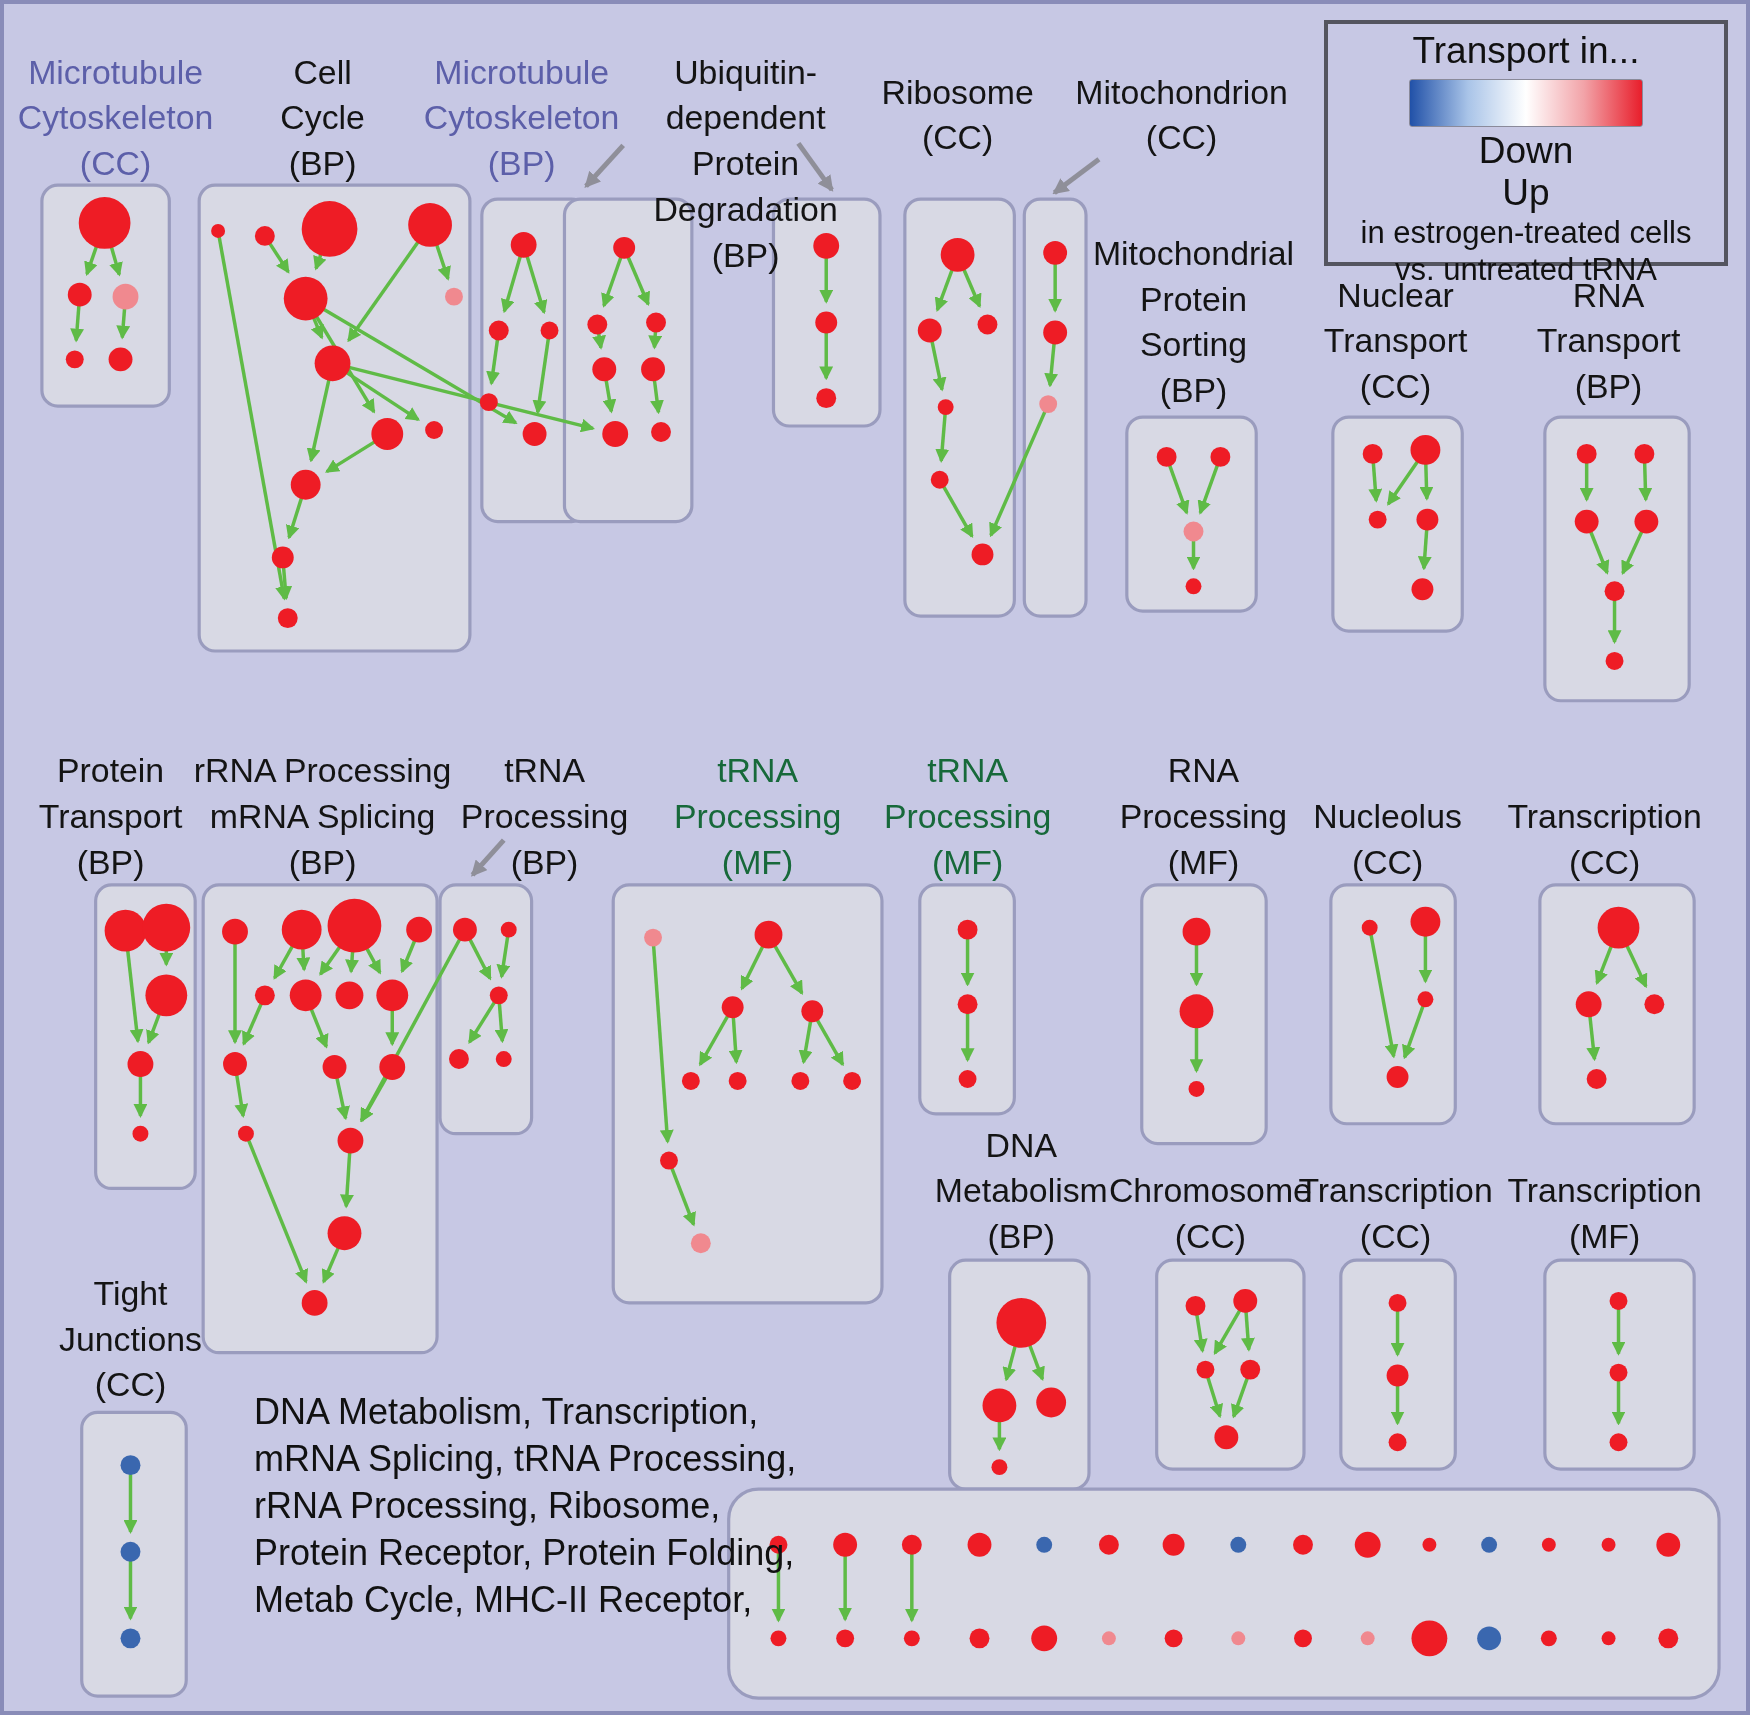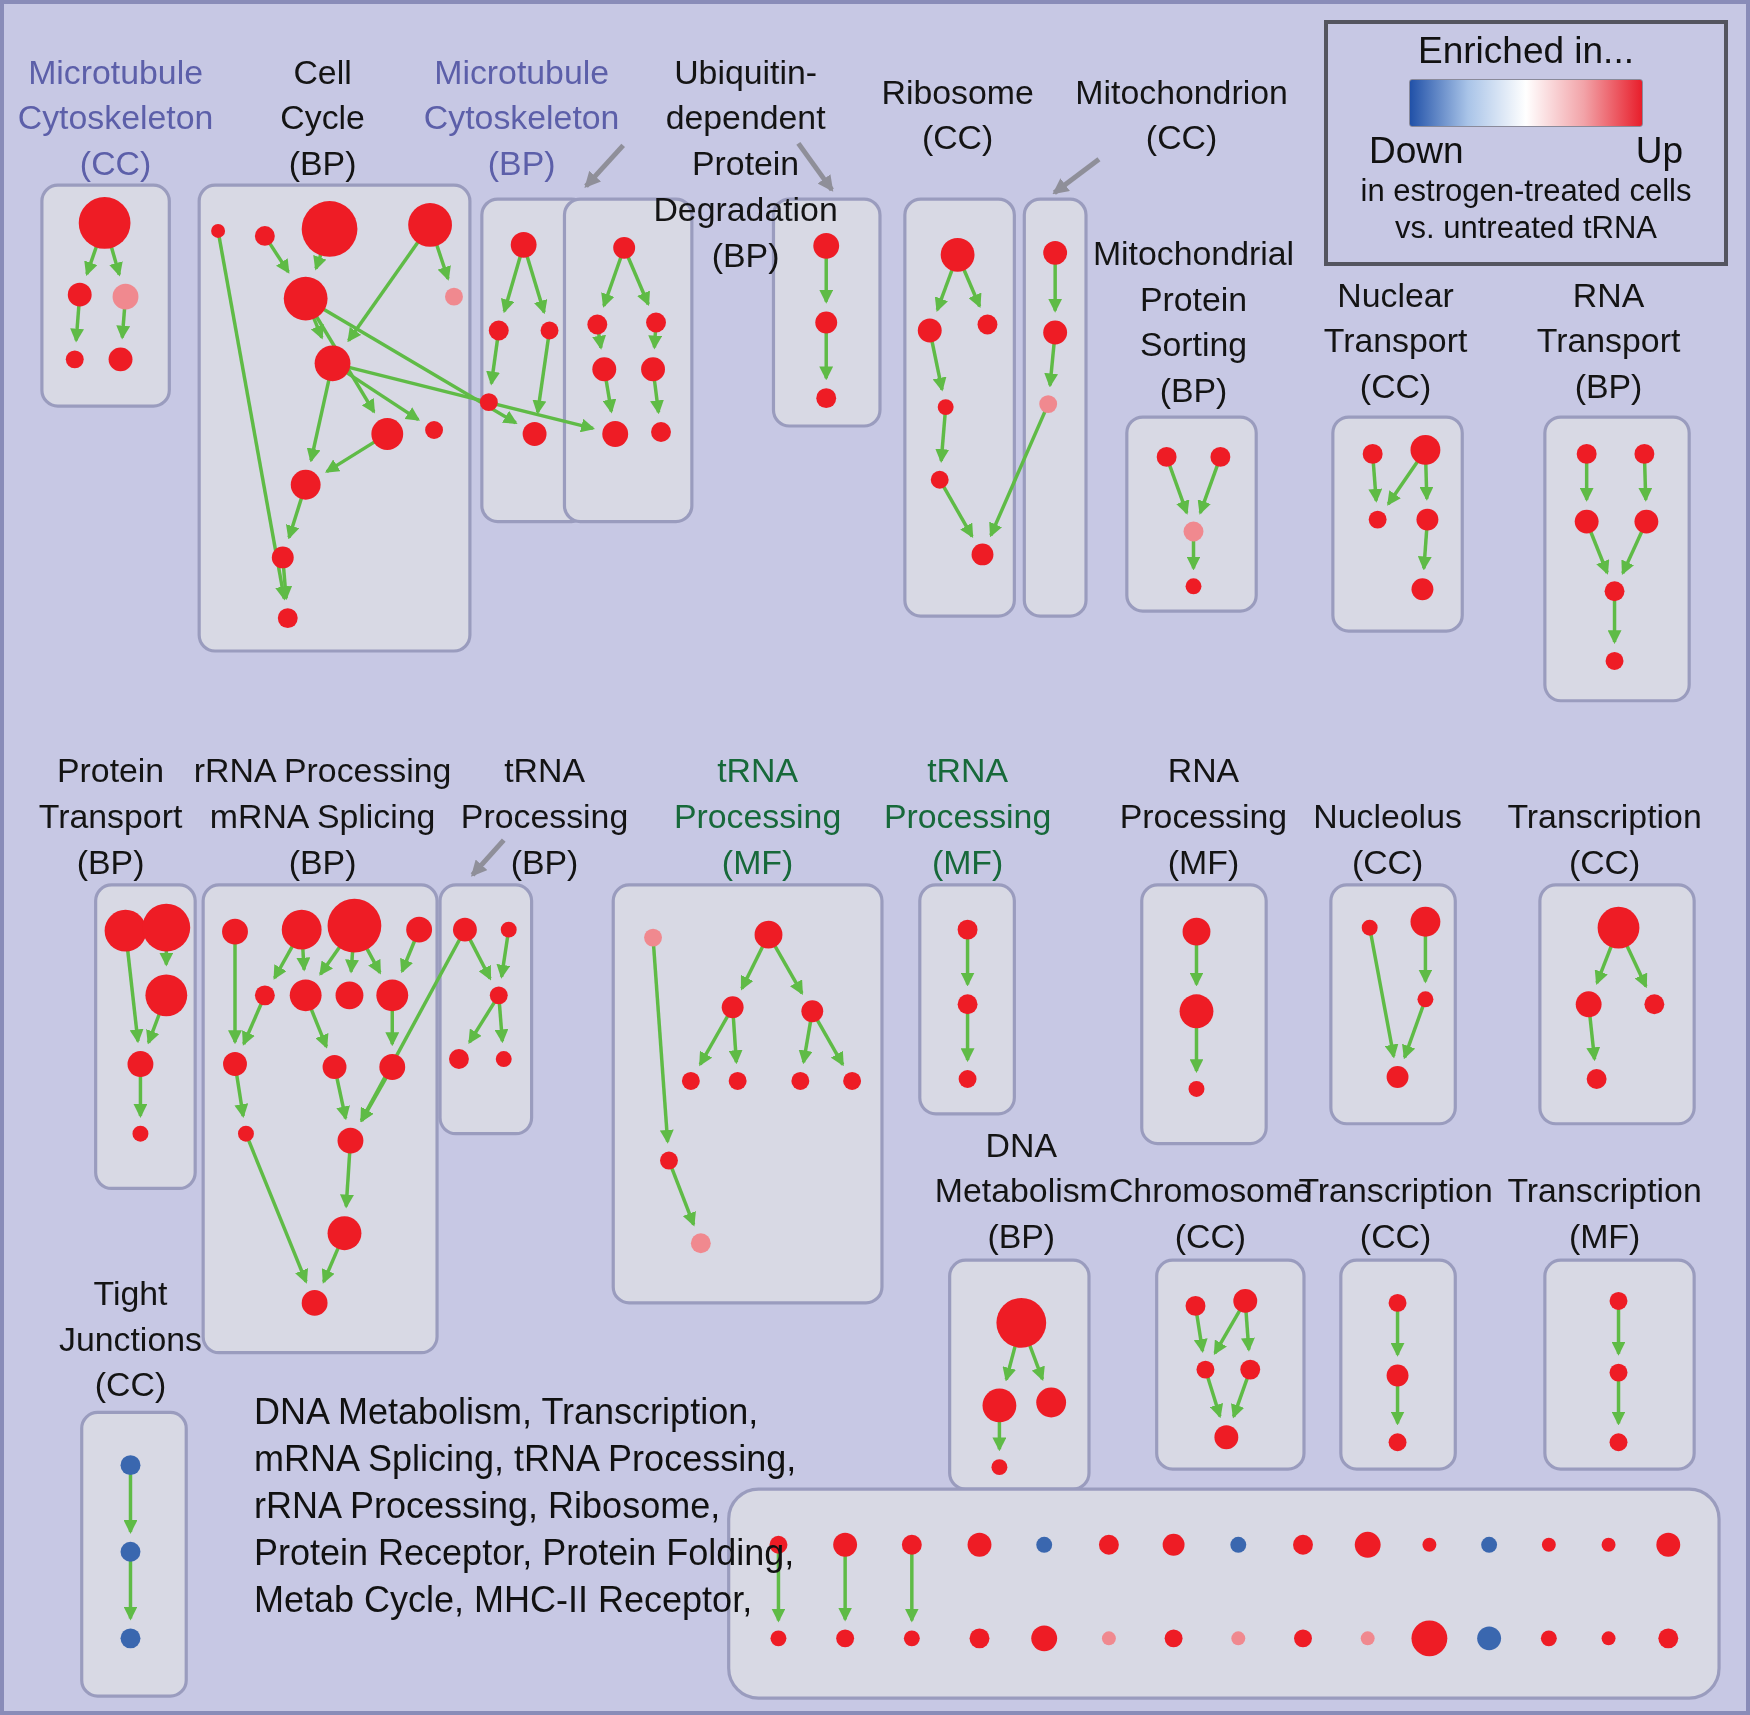--- a/index.html
+++ b/index.html
@@ -5,21 +5,21 @@
   html,body{margin:0;padding:0;background:#c7c8e4;}
   .figure{position:relative;width:1750px;height:1715px;background:#c7c8e4;
           border:4px solid #898cb8;box-sizing:border-box;overflow:hidden;
           font-family:"Liberation Sans",sans-serif;}
   #diagram{position:absolute;left:0;top:0;width:100%;height:100%;}
   #diagram text{font-family:"Liberation Sans",sans-serif;}
   .legend{position:absolute;left:1320px;top:16px;width:404px;height:246px;
           border:4px solid #54555f;box-sizing:border-box;text-align:center;color:#111;}
   .legend-title{font-size:37px;margin-top:6px;}
   .legend-bar{width:232px;height:46px;margin:7px auto 3px;border:1px solid #8a8a9a;border-radius:3px;}
-  .legend-ends{display:flex;justify-content:space-between;width:314px;margin:0 auto;font-size:37px;}
+  .legend-ends{display:flex;justify-content:space-between;width:314px;margin:0 auto;font-size:37px;flex-direction:column;}
   .legend-sub{font-size:31px;line-height:37px;text-align:center;}
   .annotation{position:absolute;left:250px;top:1384px;font-size:36px;line-height:47px;
               color:#111;white-space:nowrap;}
 </style>
 </head>
 <body>
 
 <div class="figure" style="background: rgb(199, 200, 228); padding-left: 10px;">
 
   <svg id="diagram" viewBox="0 0 1750 1715" xmlns="http://www.w3.org/2000/svg">
@@ -348,21 +348,21 @@
         <text x="1608" y="828" text-anchor="middle" font-size="34" fill="#141414"><tspan x="1608" dy="0">Transcription</tspan><tspan x="1608" dy="46">(CC)</tspan></text>
         <text x="1022" y="1158" text-anchor="middle" font-size="34" fill="#141414"><tspan x="1022" dy="0">DNA</tspan><tspan x="1022" dy="46">Metabolism</tspan><tspan x="1022" dy="46">(BP)</tspan></text>
         <text x="1212" y="1204" text-anchor="middle" font-size="34" fill="#141414"><tspan x="1212" dy="0">Chromosome</tspan><tspan x="1212" dy="46">(CC)</tspan></text>
         <text x="1398" y="1204" text-anchor="middle" font-size="34" fill="#141414"><tspan x="1398" dy="0">Transcription</tspan><tspan x="1398" dy="46">(CC)</tspan></text>
         <text x="1608" y="1204" text-anchor="middle" font-size="34" fill="#141414"><tspan x="1608" dy="0">Transcription</tspan><tspan x="1608" dy="46">(MF)</tspan></text>
         <text x="127" y="1307" text-anchor="middle" font-size="34" fill="#141414"><tspan x="127" dy="0">Tight</tspan><tspan x="127" dy="46">Junctions</tspan><tspan x="127" dy="46">(CC)</tspan></text>
       </g>
   </svg>
 
   <div class="legend">
-    <div class="legend-title">Enriched in...</div>
+    <div class="legend-title">Transport in...</div>
     <div class="legend-bar" style="background: linear-gradient(to right, rgb(33, 81, 168), rgb(169, 196, 232), rgb(255, 255, 255), rgb(242, 163, 168), rgb(232, 30, 43));"></div>
     <div class="legend-ends">
       <span>Down</span>
       <span>Up</span>
     </div>
     <div class="legend-sub">in estrogen-treated cells</div>
     <div class="legend-sub">vs. untreated tRNA</div>
   </div>
 
   <div class="annotation">

